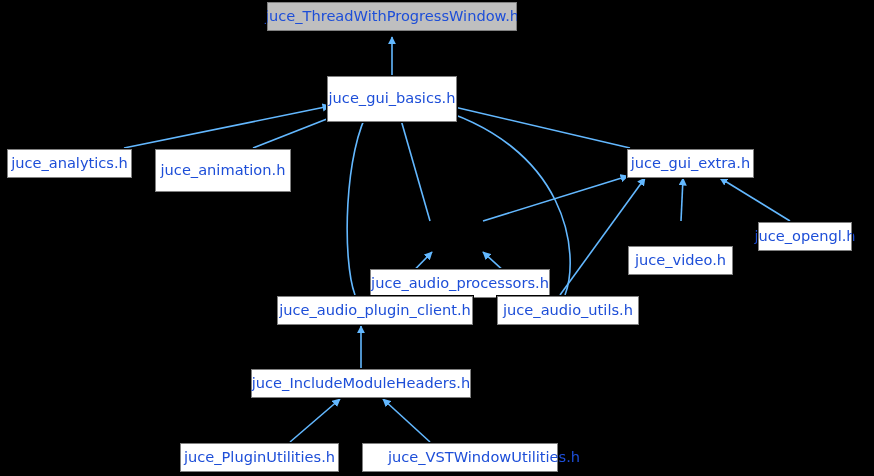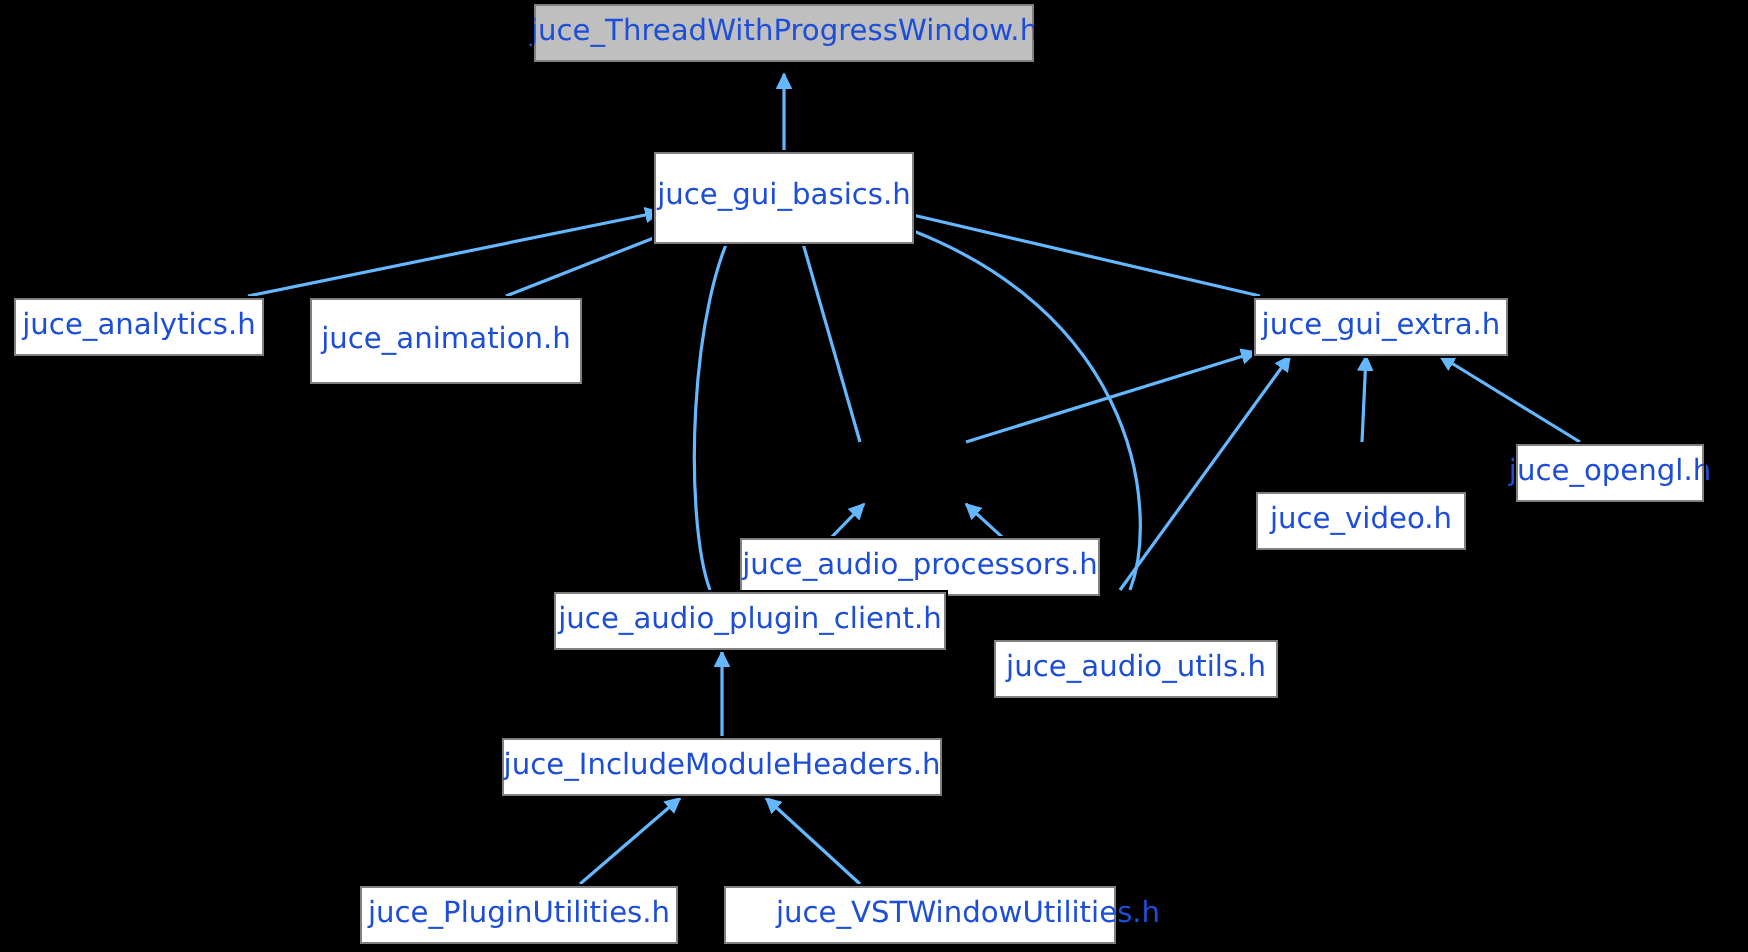--- a/index.html
+++ b/index.html
@@ -100,21 +100,21 @@
       </div>
       <div class="node" style="left: 628px; top: 222px; width: 105px; height: 29px; margin-top: 24px;">
         <span class="node-label">juce_video.h</span>
       </div>
       <div class="node" style="left: 758px; top: 222px; width: 94px; height: 29px;">
         <span class="node-label">juce_opengl.h</span>
       </div>
       <div class="node" style="left: 277px; top: 296px; width: 196px; height: 29px;">
         <span class="node-label">juce_audio_plugin_client.h</span>
       </div>
-      <div class="node" style="left: 497px; top: 296px; width: 142px; height: 29px; margin-top: 24px;">
+      <div class="node" style="left: 497px; top: 296px; width: 142px; height: 29px;">
         <span class="node-label">juce_audio_utils.h</span>
       </div>
       <div class="node" style="left: 251px; top: 369px; width: 220px; height: 29px;">
         <span class="node-label">juce_IncludeModuleHeaders.h</span>
       </div>
       <div class="node" style="left: 180px; top: 443px; width: 159px; height: 29px;">
         <span class="node-label">juce_PluginUtilities.h</span>
       </div>
       <div class="node" style="left: 362px; top: 443px; width: 196px; height: 29px; padding-left: 48px;">
         <span class="node-label">juce_VSTWindowUtilities.h</span>

